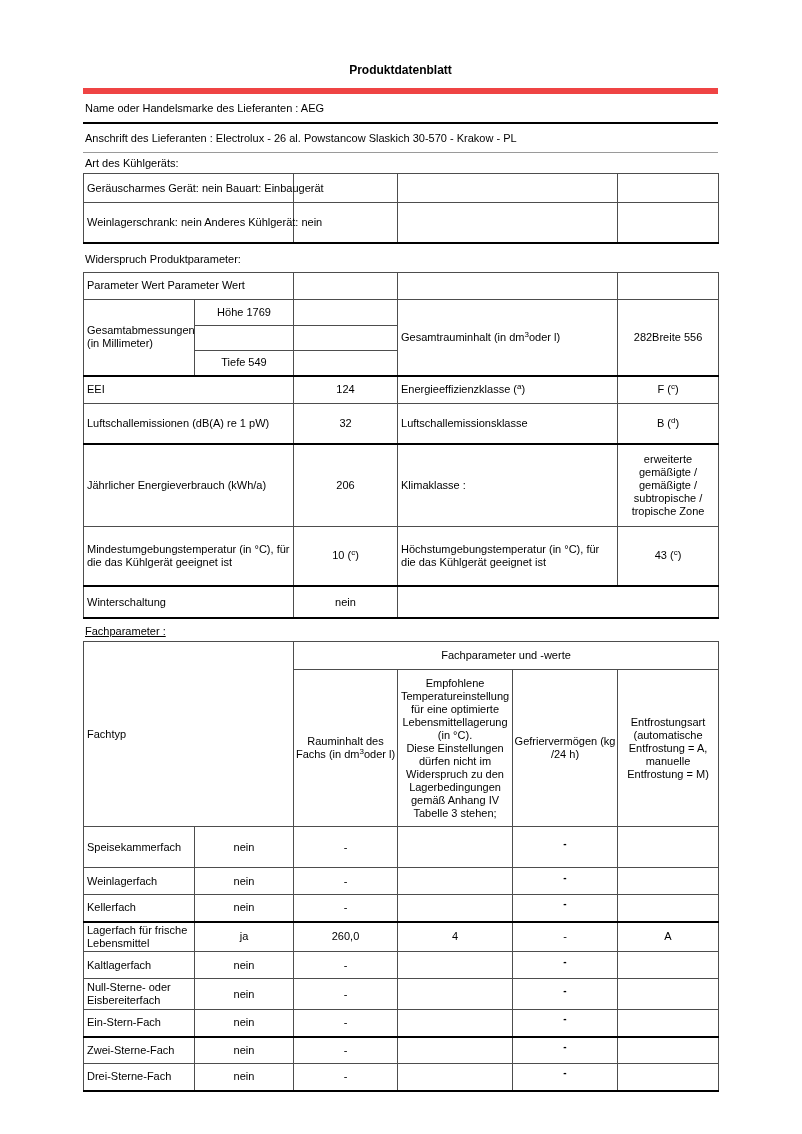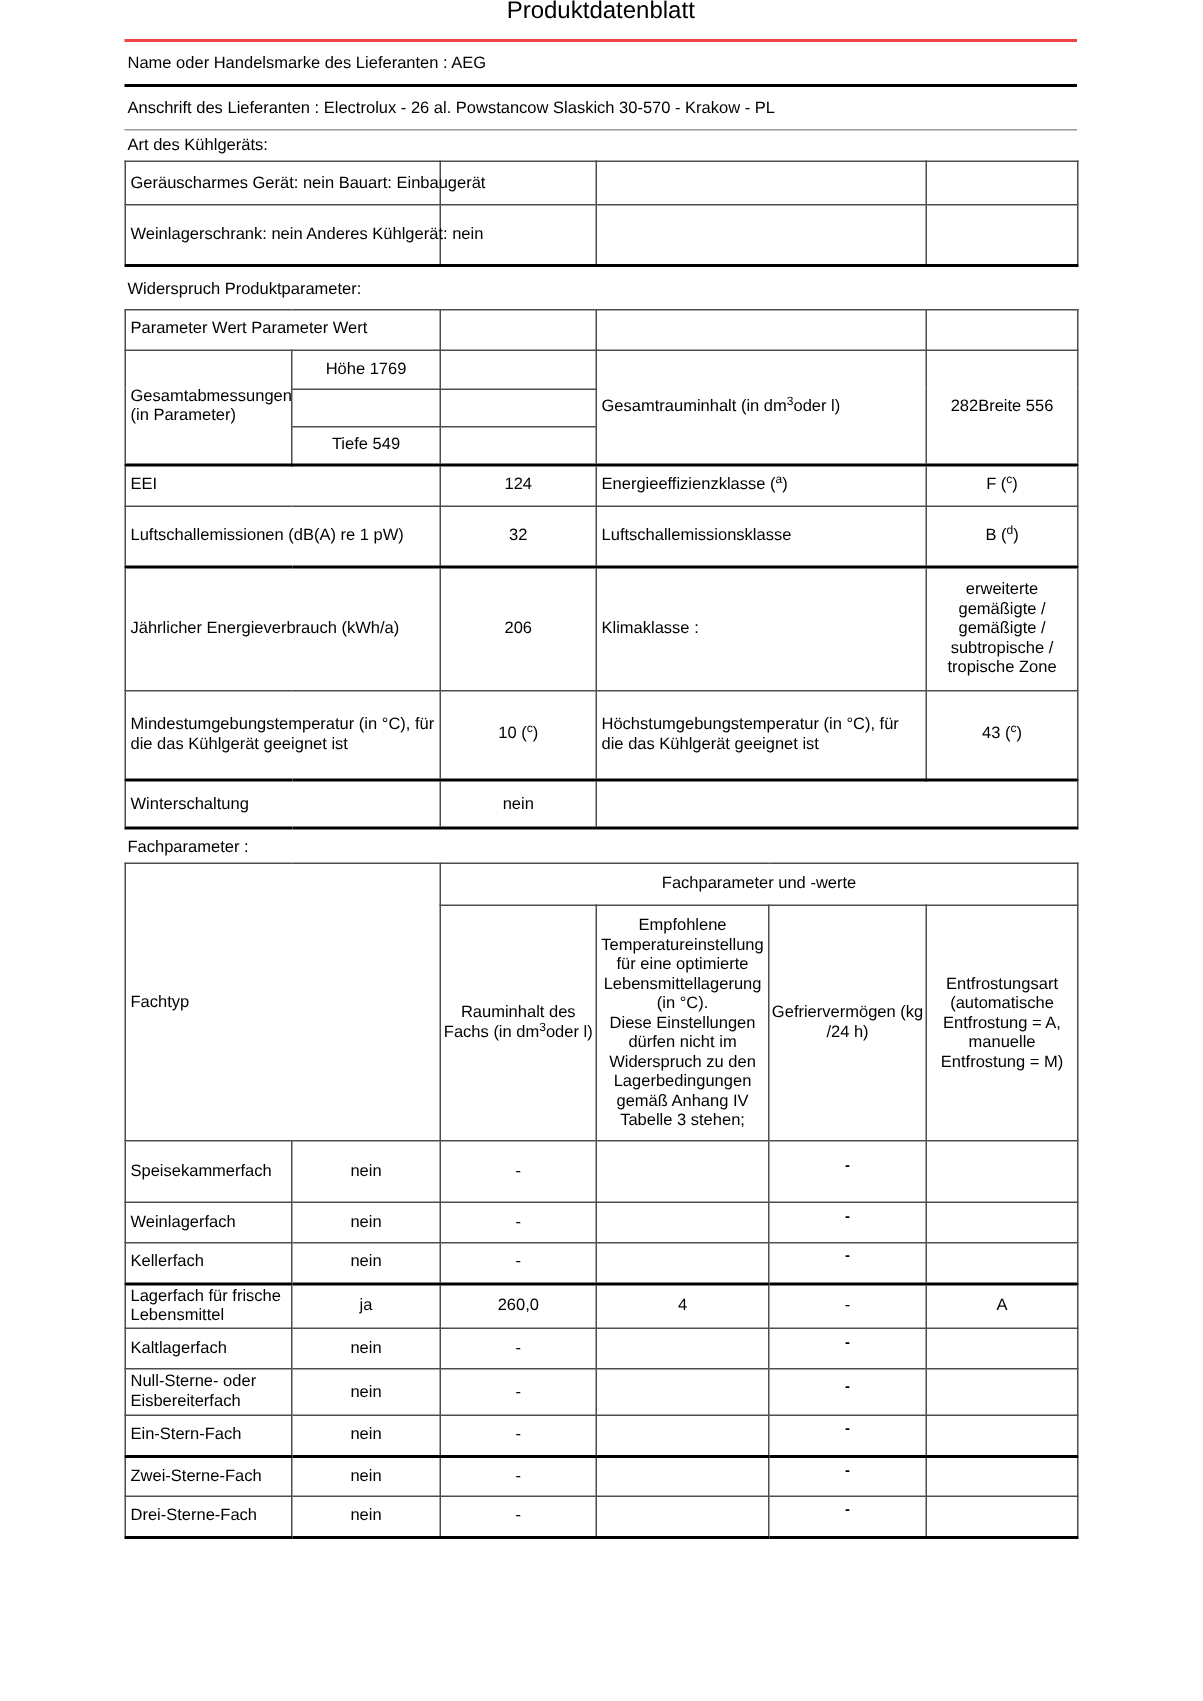--- a/index.html
+++ b/index.html
@@ -6,31 +6,31 @@
   .page{
     position:relative;
     width:802px;height:1134px;
     background:#ffffff;
     font-family:"Liberation Sans","DejaVu Sans",sans-serif;
     font-size:11px;color:#000;
     overflow:hidden;
     margin:0 auto;
   }
   .content{position:absolute;left:83px;top:0;width:635px;}
-  .doc-title{height:16px;line-height:16px;text-align:center;font-weight:normal;font-size:16px;}
+  .doc-title{margin-top:62px;height:16px;line-height:16px;text-align:center;font-weight:bold;font-size:12px;}
 
   
-  .info-block{margin-top:10px;border-top:2px solid #ef4444;}
+  .info-block{margin-top:10px;border-top:6px solid #ef4444;}
   .info-row{height:28px;line-height:28px;border-bottom:1px solid #9a9a9a;padding-left:2px;white-space:nowrap;}
   .info-row.first{border-bottom:2px solid #000;}
   .info-row.last{height:26px;line-height:25px;}
 
   .section-heading{height:20px;line-height:20px;padding-left:2px;}
   .section-heading.tall{height:28px;line-height:30px;}
-  .section-heading.fach{height:22px;line-height:24px;}
+  .section-heading.fach{height:22px;line-height:24px;text-decoration:underline;}
 
   table{border-collapse:collapse;table-layout:fixed;width:635px;}
   td,th{border:1px solid #4d4d4d;vertical-align:middle;font-weight:normal;font-size:11px;line-height:13px;padding:0;overflow:visible;}
   td.left,th.left{text-align:left;padding:0 3px;}
   td.center,th.center{text-align:center;padding:0 1px;}
   .nowrap{white-space:nowrap;overflow:visible;}
   .pre{white-space:pre-line;}
   sup{font-size:8px;line-height:0;vertical-align:baseline;position:relative;top:-4px;}
   .rdash span{font-weight:bold;font-size:10px;line-height:0;position:relative;top:-4px;}
 
@@ -87,21 +87,21 @@
           <col style="width:101px">
         </colgroup>
       <tbody>
           <tr style="height:27px">
         <td class="left nowrap" colspan="2">Parameter Wert Parameter Wert</td>
         <td></td>
         <td></td>
         <td></td>
       </tr>
       <tr style="height:26px">
-        <td class="left" rowspan="3">Gesamtabmessungen (in Parameter)</td>
+        <td class="left" rowspan="3">Gesamtabmessungen (in Millimeter)</td>
         <td class="center">Höhe 1769</td>
         <td></td>
         <td class="left" rowspan="3">
           <span>Gesamtrauminhalt (in dm</span><sup>3</sup><span>oder l)</span>
         </td>
         <td class="center" rowspan="3">282Breite 556</td>
       </tr>
       <tr style="height:25px">
         <td class="center"></td>
         <td></td>

